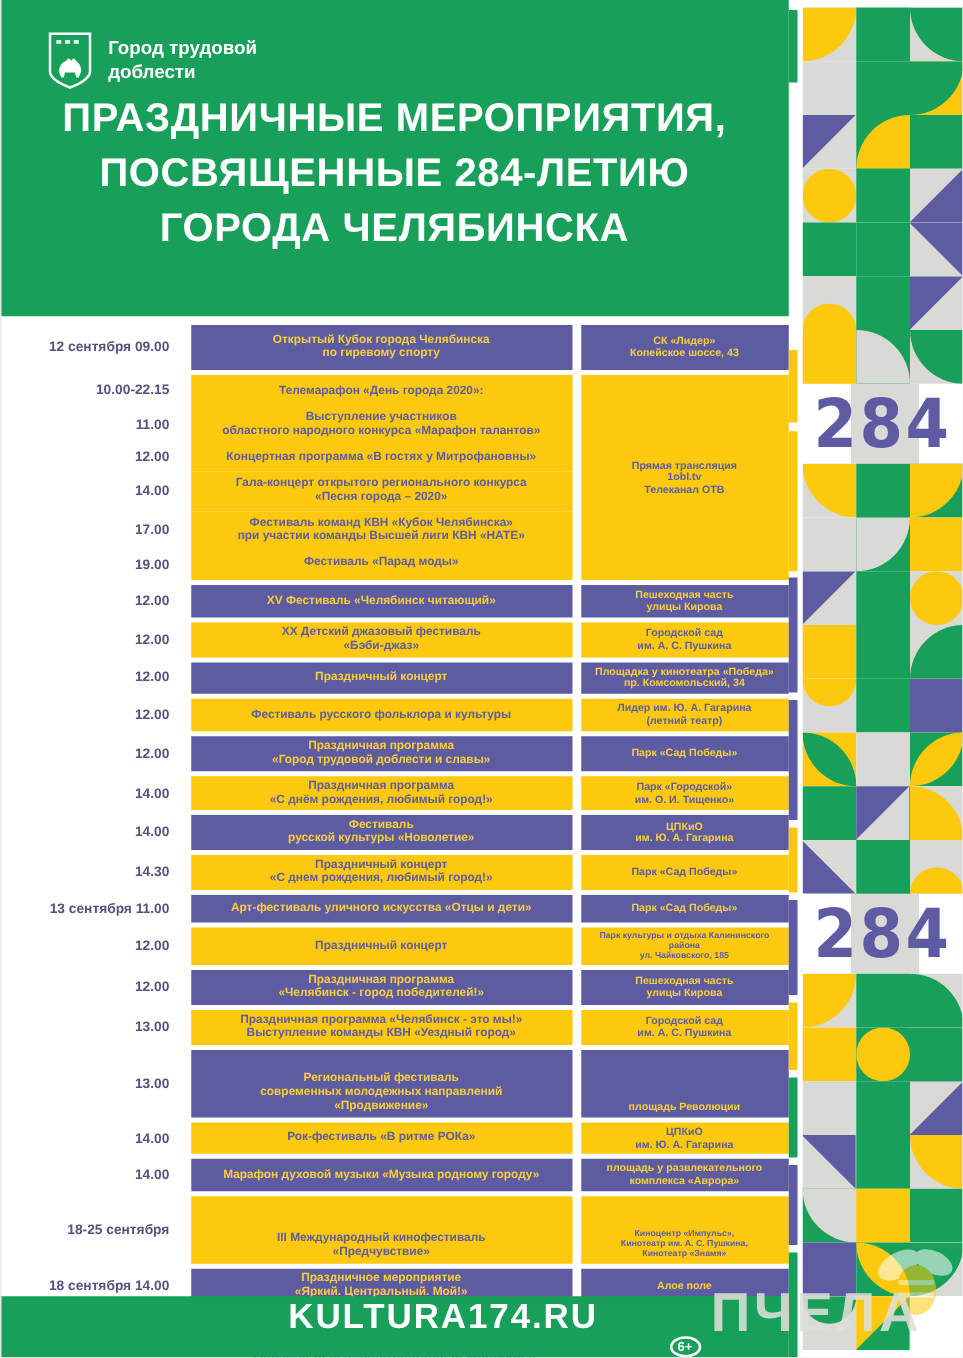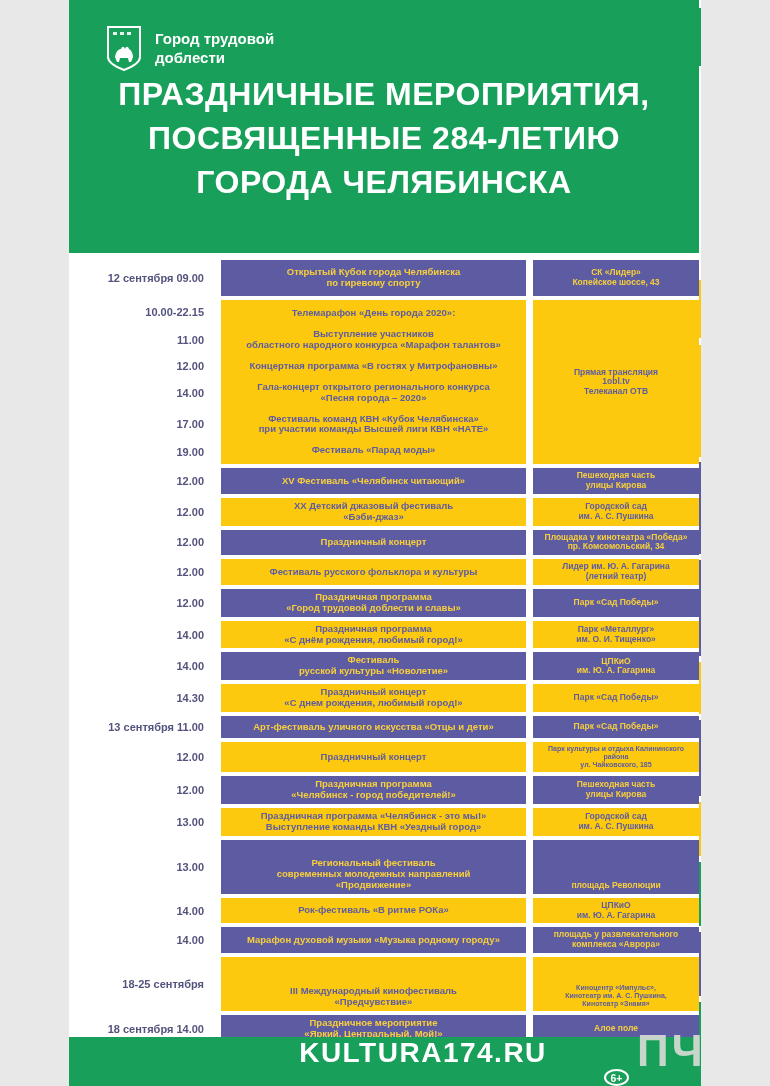--- a/index.html
+++ b/index.html
@@ -1,19 +1,19 @@
 <!DOCTYPE html>
 <html style="--green: #18a05b; --yellow: #fcc90f; --purple: #5d5ca3; --gray: #d9dad5; --timeText: #53537e; --textOnPurple: #f8cf3a; --logoBlue: #2b5aa7; --logoRed: #d6342c;"><head>
 <meta charset="utf-8">
 <style>
   * { margin:0; padding:0; box-sizing:border-box; }
   html,body { background:#e8e8e8; }
   body { font-family:"Liberation Sans", sans-serif; }
   .page{
-    position:relative; width:632px; height:1086px; background:#fff;
+    position:relative; width:769px; height:1086px; background:#fff;
     overflow:hidden; margin:0 auto;
   }
   
   .main{ position:absolute; left:0; top:0; width:630px; height:100%; }
   .header{
     height:253px; background:var(--green); position:relative;
   }
   .logo{ position:absolute; left:36px; top:24px; display:flex; align-items:center; gap:12px; }
   .logo svg{ display:block; }
   .logo-text{ color:#fff; font-size:15px; font-weight:700; line-height:19px; }
@@ -209,21 +209,21 @@
             <div>Парк «Сад Победы»</div>
           </div>
         </div>
         <div class="row">
           <div class="tcell">14.00</div>
           <div class="cell ecell yellow">
             <div>Праздничная программа</div>
             <div>«С днём рождения, любимый город!»</div>
           </div>
           <div class="cell lcell yellow">
-            <div>Парк «Металлург»</div>
+            <div>Парк «Городской»</div>
             <div>им. О. И. Тищенко»</div>
           </div>
         </div>
         <div class="row">
           <div class="tcell">14.00</div>
           <div class="cell ecell purple">
             <div>Фестиваль</div>
             <div>русской культуры «Новолетие»</div>
           </div>
           <div class="cell lcell purple">

